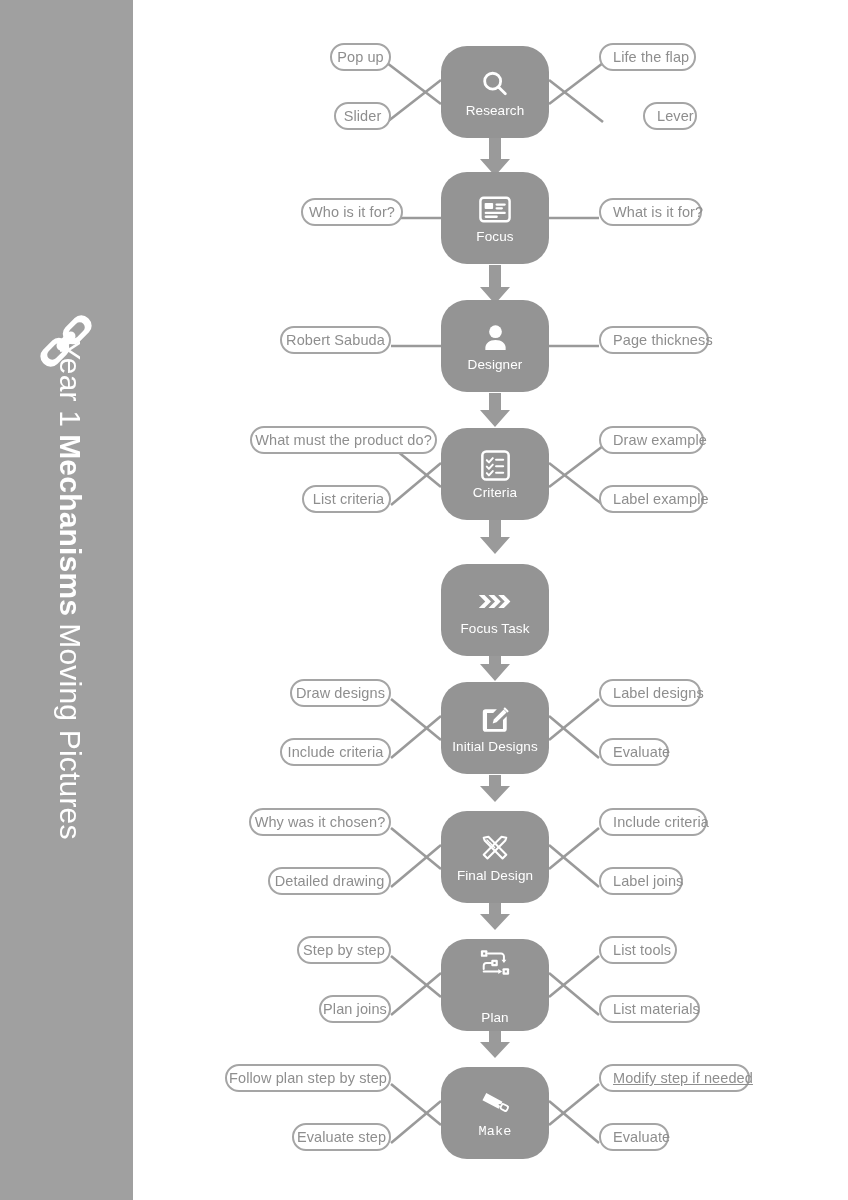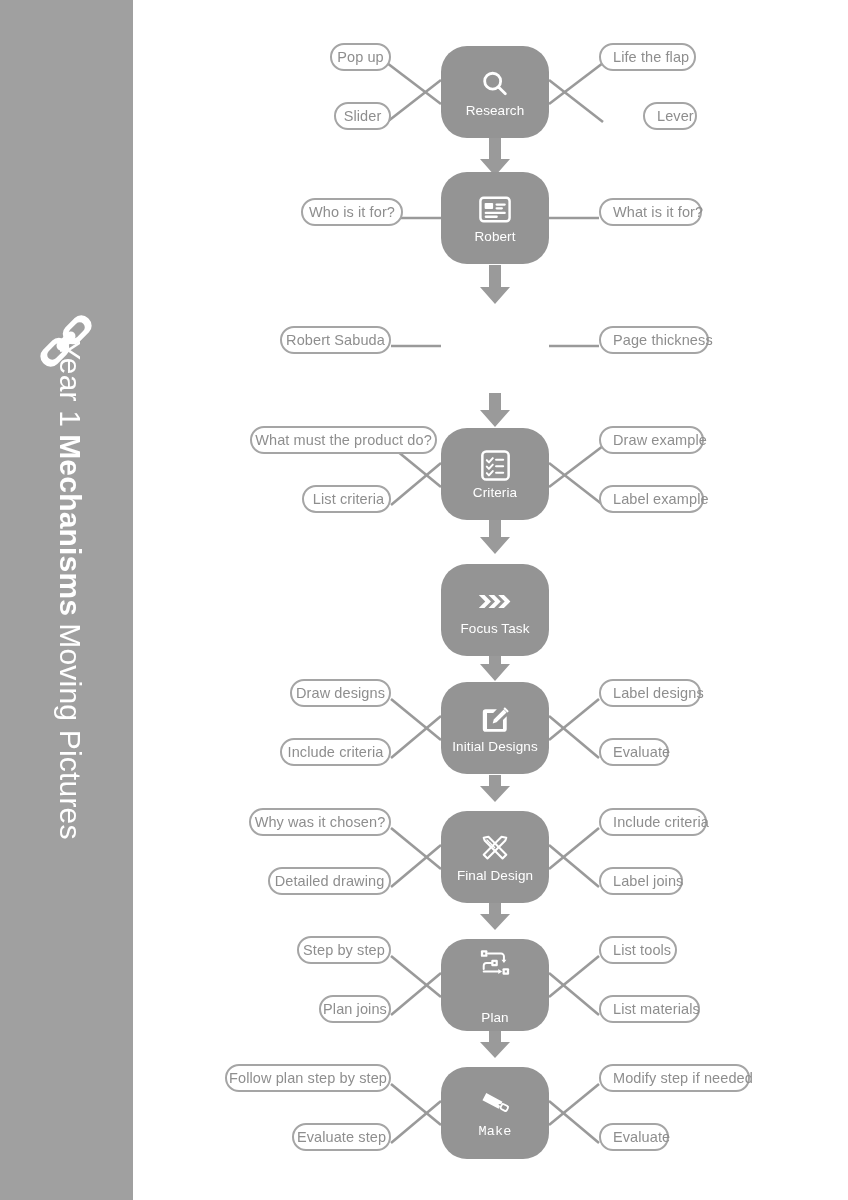--- a/index.html
+++ b/index.html
@@ -224,25 +224,34 @@
       <span class="ico">
         <svg viewBox="0 0 34 28" width="32" height="27">
           <rect x="1.5" y="1.5" width="31" height="25" rx="3.5" fill="none" stroke="#ffffff" stroke-width="2.6"></rect>
           <rect x="6" y="7" width="9" height="6.5" rx="1" fill="#ffffff"></rect>
           <rect x="17.5" y="7.5" width="11" height="2.4" rx="1.2" fill="#ffffff"></rect>
           <rect x="17.5" y="11.5" width="8" height="2.4" rx="1.2" fill="#ffffff"></rect>
           <rect x="6" y="16.5" width="22.5" height="2.4" rx="1.2" fill="#ffffff"></rect>
           <rect x="6" y="20.5" width="14" height="2.4" rx="1.2" fill="#ffffff"></rect>
         </svg>
       </span>
-      <span class="node-label">Robert</span>
+      <span class="node-label">Focus</span>
     </div>
     <div class="leaf" style="left:168px; top:198px; width:102px;">Who is it for?</div>
     <div class="leaf r" style="left:466px; top:198px; width:103px;">What is it for?</div>
 
+    <div class="node" style="left:308px; top:300px;">
+      <span class="ico">
+        <svg viewBox="0 0 30 30" width="29" height="29" fill="#ffffff">
+          <circle cx="15" cy="9" r="6.6"></circle>
+          <path d="M15 17.5c-6.3 0-10.5 3.6-10.5 8.2V28h21v-2.3c0-4.6-4.2-8.2-10.5-8.2z"></path>
+        </svg>
+      </span>
+      <span class="node-label">Designer</span>
+    </div>
     <div class="leaf" style="left:147px; top:326px; width:111px;">Robert Sabuda</div>
     <div class="leaf r" style="left:466px; top:326px; width:110px;">Page thickness</div>
 
     <div class="node" style="left:308px; top:428px;">
       <span class="ico">
         <svg viewBox="0 0 30 32" width="29" height="31">
           <rect x="1.4" y="1.4" width="27.2" height="29.2" rx="4" fill="none" stroke="#ffffff" stroke-width="2.6"></rect>
           <path d="M6 10.5l2.2 2.3 4-4.4" fill="none" stroke="#ffffff" stroke-width="2.1" stroke-linecap="round" stroke-linejoin="round"></path>
           <rect x="14.5" y="9" width="9.5" height="2.2" rx="1.1" fill="#ffffff"></rect>
           <path d="M6 17.2l2.2 2.3 4-4.4" fill="none" stroke="#ffffff" stroke-width="2.1" stroke-linecap="round" stroke-linejoin="round"></path>
@@ -335,17 +344,17 @@
             <path d="M3 9 h19 v3 l-2.6 1.2 l2.6 1.2 v3 h-19 z" fill="#ffffff"></path>
             <rect x="22" y="9.8" width="9" height="7.4" rx="2.4" fill="#ffffff"></rect>
             <rect x="23.8" y="11.6" width="5.4" height="3.8" rx="1.2" fill="#949494"></rect>
           </g>
         </svg>
       </span>
       <span class="node-label">Make</span>
     </div>
     <div class="leaf" style="left:92px; top:1064px; width:166px;">Follow plan step by step</div>
     <div class="leaf" style="left:159px; top:1123px; width:99px;">Evaluate step</div>
-    <div class="leaf r" style="left:466px; top:1064px; width:151px;">Modify step if needed</div>
+    <div class="leaf r" style="left:466px; top:1064px; width:151px;text-decoration:underline;">Modify step if needed</div>
     <div class="leaf r" style="left:466px; top:1123px; width:70px;">Evaluate</div>
 
   </div>
 </div>
 
 </body></html>

